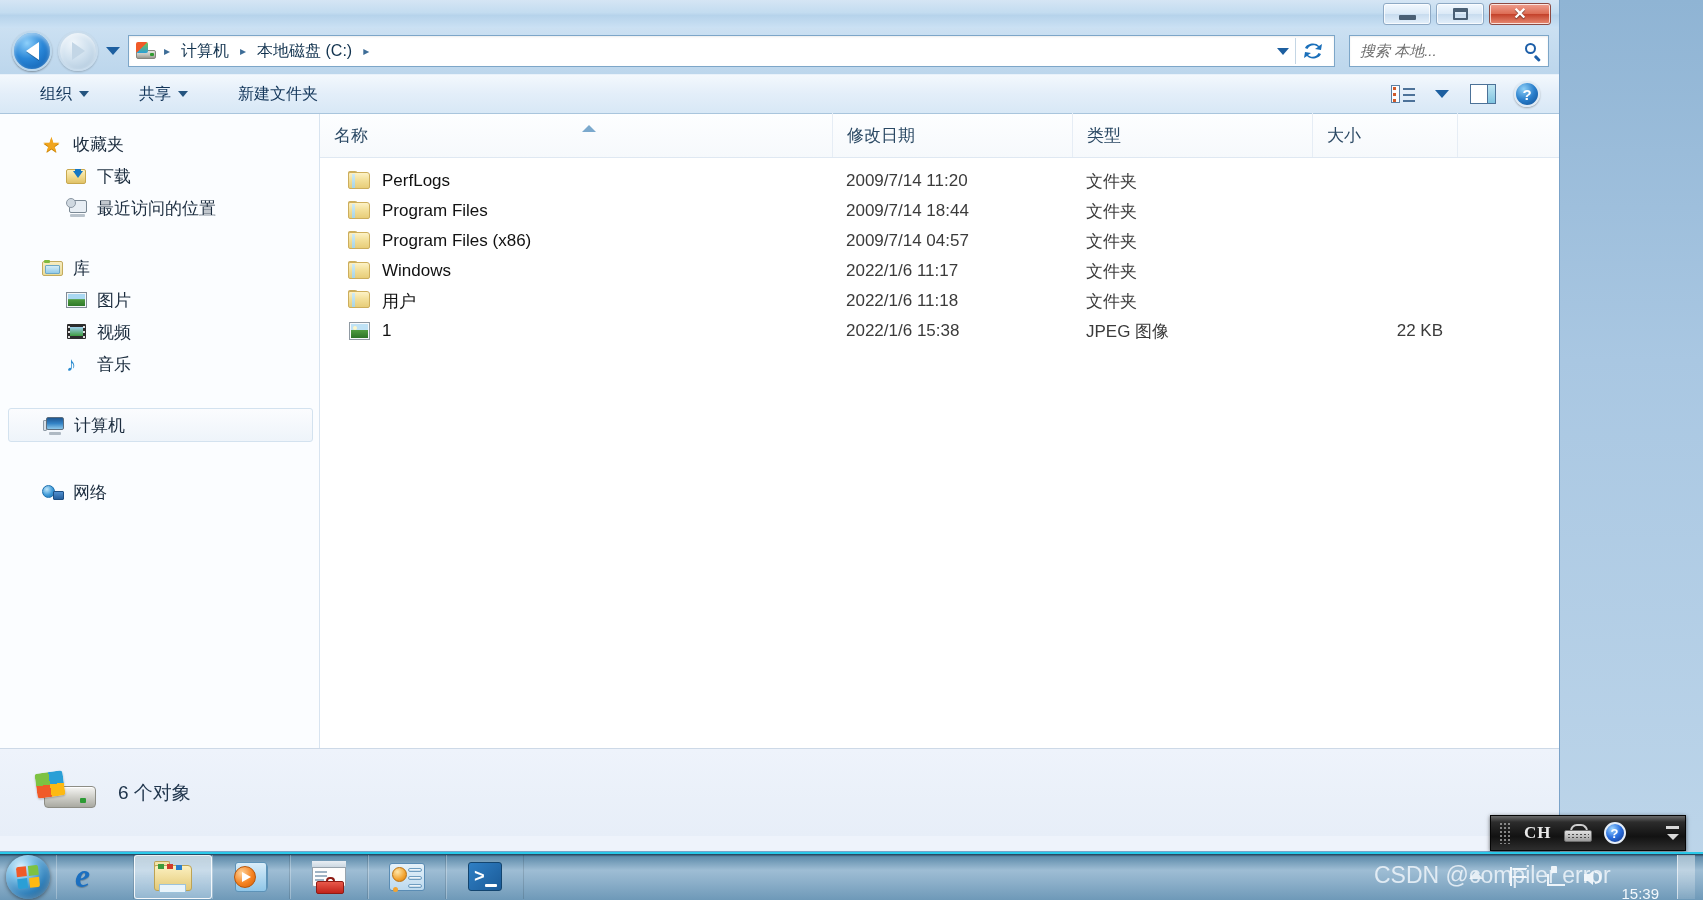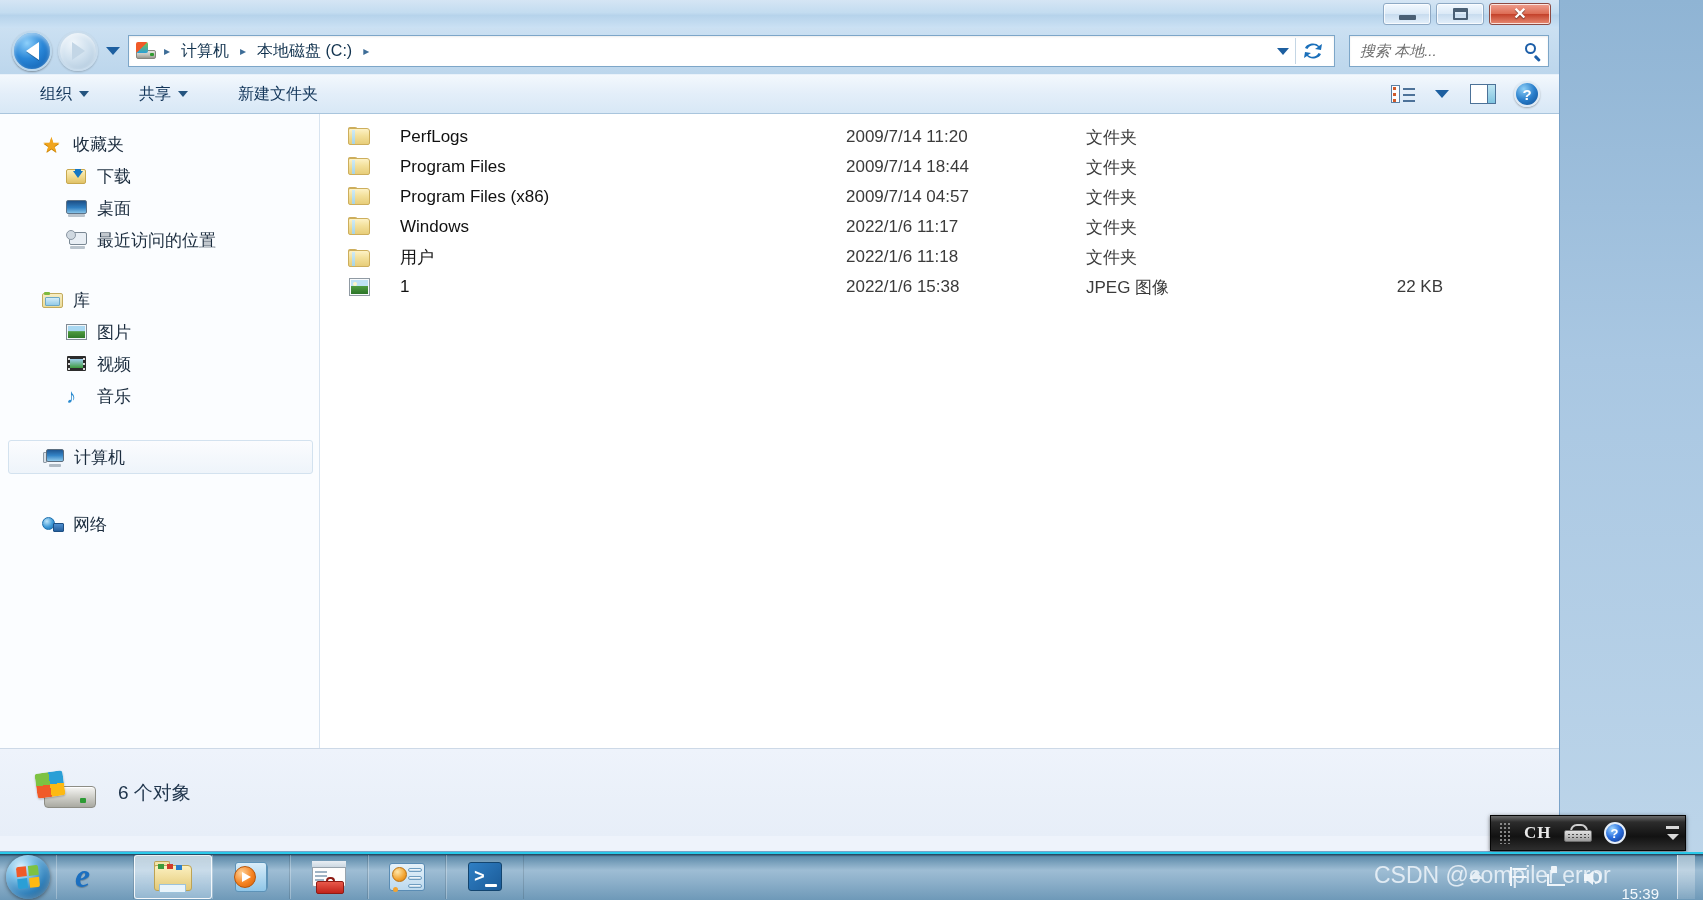--- a/index.html
+++ b/index.html
@@ -250,21 +250,21 @@
   .col-rest { flex: 1 1 auto; border-left: 1px solid #e6edf5; height: 44px; }
   #sortmark {
     position: absolute; left: 262px; top: 11px;
     width:0;height:0;border-left:7px solid transparent;border-right:7px solid transparent;
     border-bottom:7px solid #7ba9cd;
   }
 
   #rows { flex: 1 1 auto; overflow: hidden; padding-top: 8px; background:#fff; }
   .row { height: 30px; display: flex; align-items: center; }
   .cell { font-size: 17px; color: #1b1b1b; flex: none; white-space: nowrap; overflow: hidden; }
-  .c-name { width: 512px; display: flex; align-items: flex-end; gap: 28px; padding-left: 28px; }
+  .c-name { width: 512px; display: flex; align-items: flex-start; gap: 10px; padding-left: 28px; }
   .c-date { width: 240px; color: #3b3b3b; padding-left: 14px; }
   .c-type { width: 240px; color: #3b3b3b; padding-left: 14px; }
   .c-size { width: 145px; color: #3b3b3b; text-align: right; padding-right: 14px; }
   .fname { font-size: 17px; color: #111; }
 
   .f-ico { width: 24px; height: 20px; position: relative; flex: none; }
   .f-ico.folder .back {
     position:absolute; left:0; top:1px; width:22px; height:17px; border-radius:2px 3px 2px 2px;
     background: linear-gradient(180deg,#fdf2c6 0%, #f3e09b 45%, #e7cd79 100%);
     border: 1px solid #cdae5c;
@@ -571,27 +571,20 @@
           </div>
           <div class="nav-row child">
             <span class="nav-ico ico-dlfolder">
               <span class="f"></span>
                 <span class="a2"></span>
                 <span class="a"></span>
             </span>
             <span>下载</span>
           </div>
           <div class="nav-row child">
-            <span class="nav-ico ico-monitor">
-              <span class="scr"></span>
-                <span class="base"></span>
-            </span>
-            <span>桌面</span>
-          </div>
-          <div class="nav-row child">
             <span class="nav-ico ico-recent">
               <span class="scr"></span>
                 <span class="clk"></span>
                 <span class="base"></span>
             </span>
             <span>最近访问的位置</span>
           </div>
         </div>
 
         <div class="nav-spacer"></div>
@@ -650,20 +643,36 @@
           <span class="nav-ico ico-net">
             <span class="glb"></span>
               <span class="blk"></span>
           </span>
           <span>网络</span>
         </div>
       </div>
 
       <div id="listpane">
 
+        <div id="colhead">
+          <div class="colcell col-name">
+            <span>名称</span>
+          </div>
+          <div class="colcell col-date">
+            <span>修改日期</span>
+          </div>
+          <div class="colcell col-type">
+            <span>类型</span>
+          </div>
+          <div class="colcell col-size">
+            <span>大小</span>
+          </div>
+          <div class="col-rest"></div>
+          <div id="sortmark"></div>
+        </div>
 
         <div id="rows">
 
           <div class="row">
             <div class="cell c-name">
               <span class="f-ico folder">
                 <span class="tab"></span>
                   <span class="back"></span>
                   <span class="spine"></span>
               </span>

